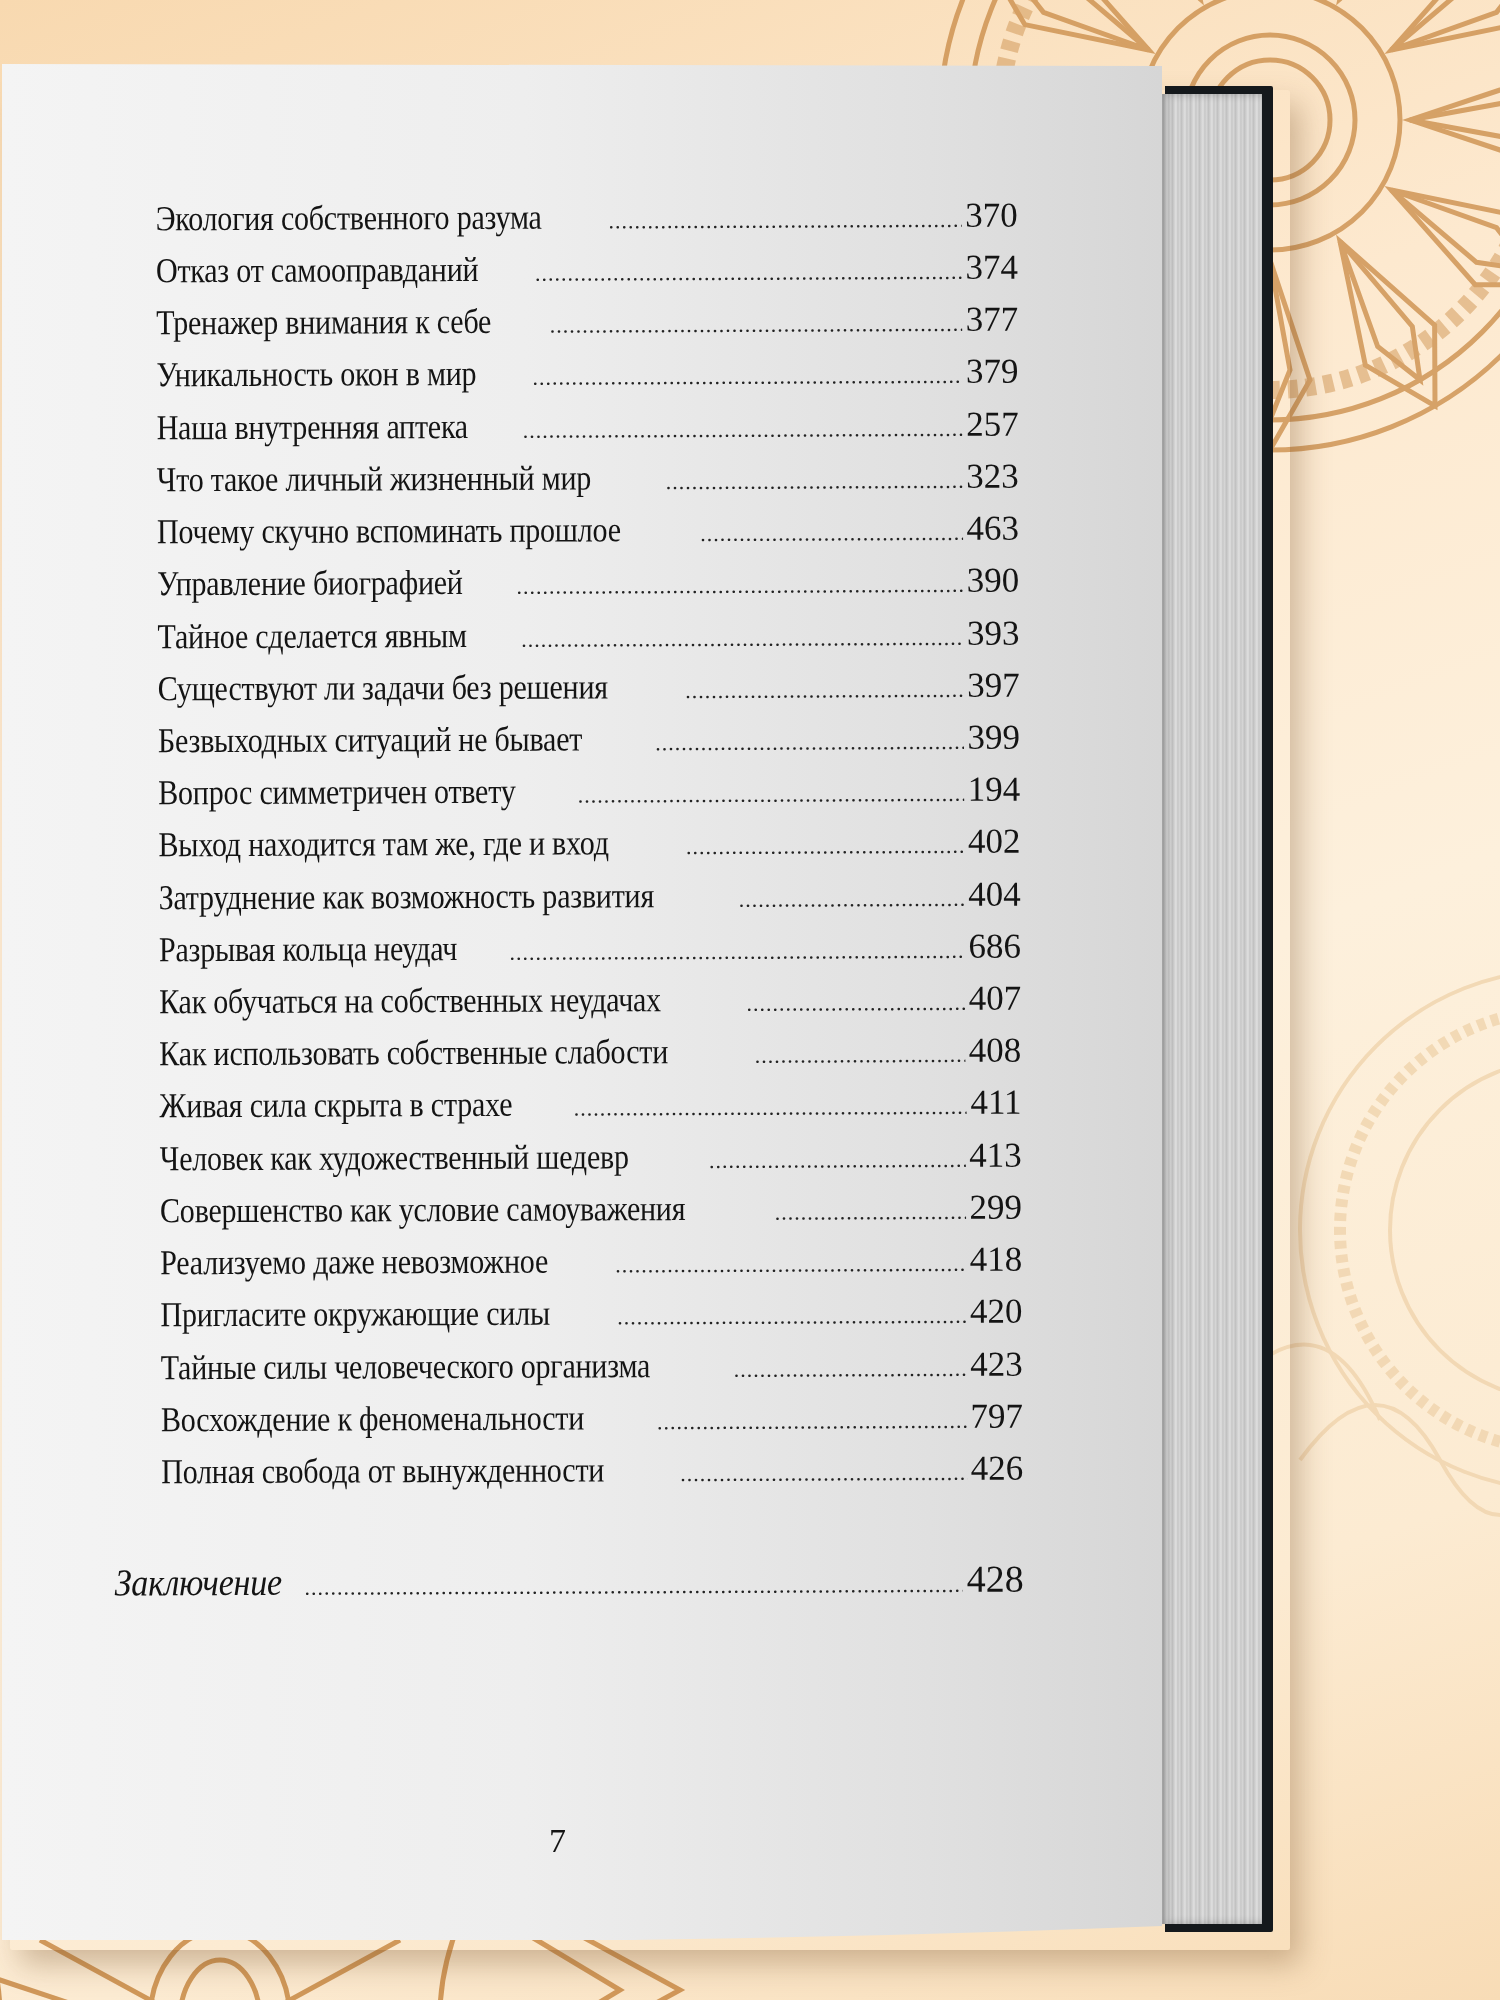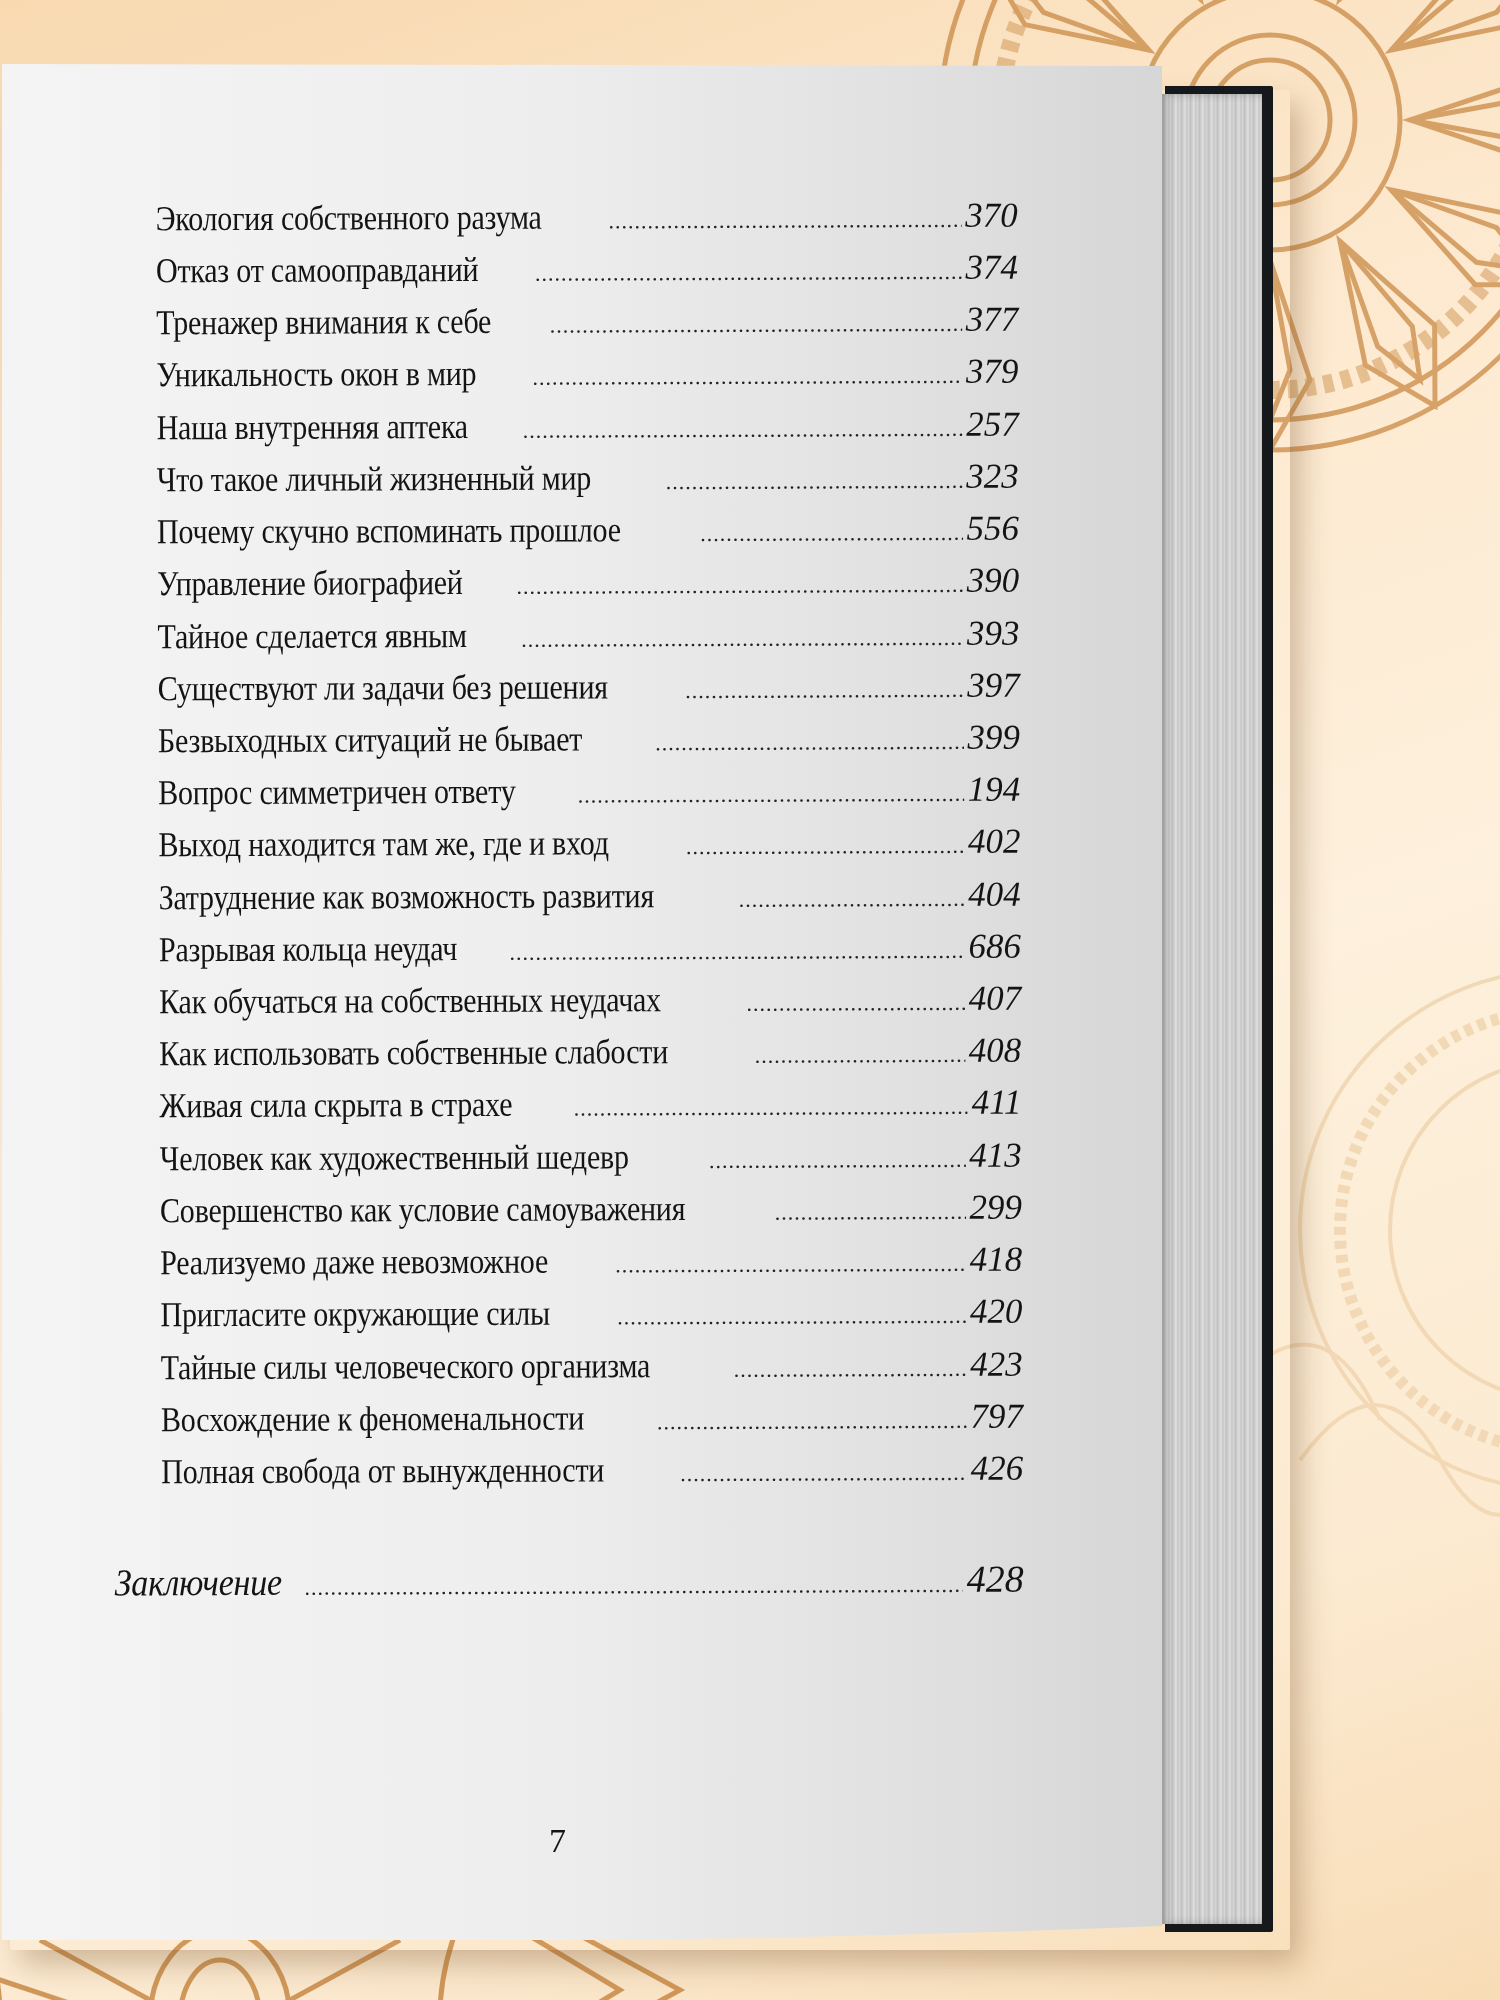--- a/index.html
+++ b/index.html
@@ -15,21 +15,21 @@
     box-shadow:inset 6px 0 8px rgba(0,0,0,0.25);}
   .page{position:absolute;left:2px;top:64px;width:1160px;height:1876px;
     background:linear-gradient(90deg,#f4f4f4 0%,#eeeeee 45%,#e0e0e0 80%,#d6d6d6 100%);
     border-radius:0 0 0 0 / 0 0 0 0;
     clip-path:path('M0 0 L1160 2 L1160 1862 Q600 1884 0 1876 Z');text-align:center;}
   .toc{position:absolute;left:0;top:0;width:1160px;height:1876px;transform:rotate(-0.25deg);transform-origin:0 0;}
   .row{position:absolute;left:153px;width:862px;height:52px;display:flex;align-items:baseline;
     font-size:35px;color:#141414;line-height:52px;}
   .row .title{white-space:nowrap;letter-spacing:-0.3px;transform:scaleX(0.86);transform-origin:0 50%;display:inline-block;}
   .row .leader{flex:1;overflow:hidden;white-space:nowrap;margin:0 4px;color:#222;letter-spacing:1px;font-size:22px;}
-  .row .num{white-space:nowrap;font-style:italic;}
+  .row .num{white-space:nowrap;}
   .row.final{left:106px;width:909px;font-size:38px;}
   .row.final .title{font-style:italic;transform:scaleX(0.9);}
   .pagenum{position:absolute;left:547px;top:1758px;font-size:34px;color:#141414;}
 </style>
 </head>
 <body>
 
 <svg class="bg-orn" style="left:820px;top:-330px" width="900" height="900" viewBox="-450 -450 900 900">
   <g fill="none" stroke="#c98a45" stroke-width="5" opacity="0.75">
     <circle r="60"></circle>
@@ -108,21 +108,21 @@
         <span class="num">257</span>
       </div>
     <div class="row" style="top:391px">
         <span class="title">Что такое личный жизненный мир</span>
         <span class="leader">....................................................................................................................................</span>
         <span class="num">323</span>
       </div>
     <div class="row" style="top:443px">
         <span class="title">Почему скучно вспоминать прошлое</span>
         <span class="leader">....................................................................................................................................</span>
-        <span class="num">556</span>
+        <span class="num">463</span>
       </div>
     <div class="row" style="top:495px">
         <span class="title">Управление биографией</span>
         <span class="leader">....................................................................................................................................</span>
         <span class="num">390</span>
       </div>
     <div class="row" style="top:548px">
         <span class="title">Тайное сделается явным</span>
         <span class="leader">....................................................................................................................................</span>
         <span class="num">393</span>

